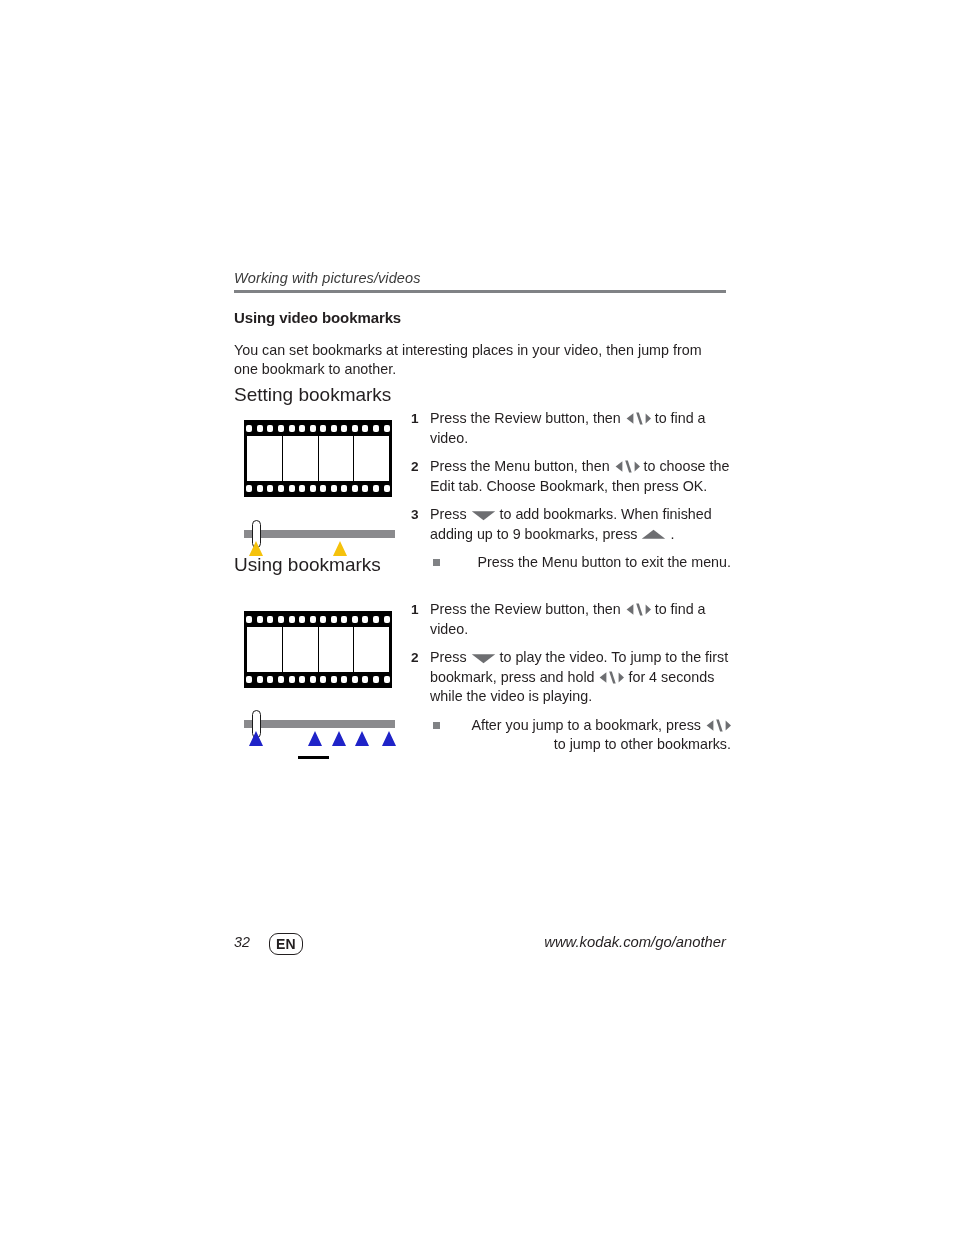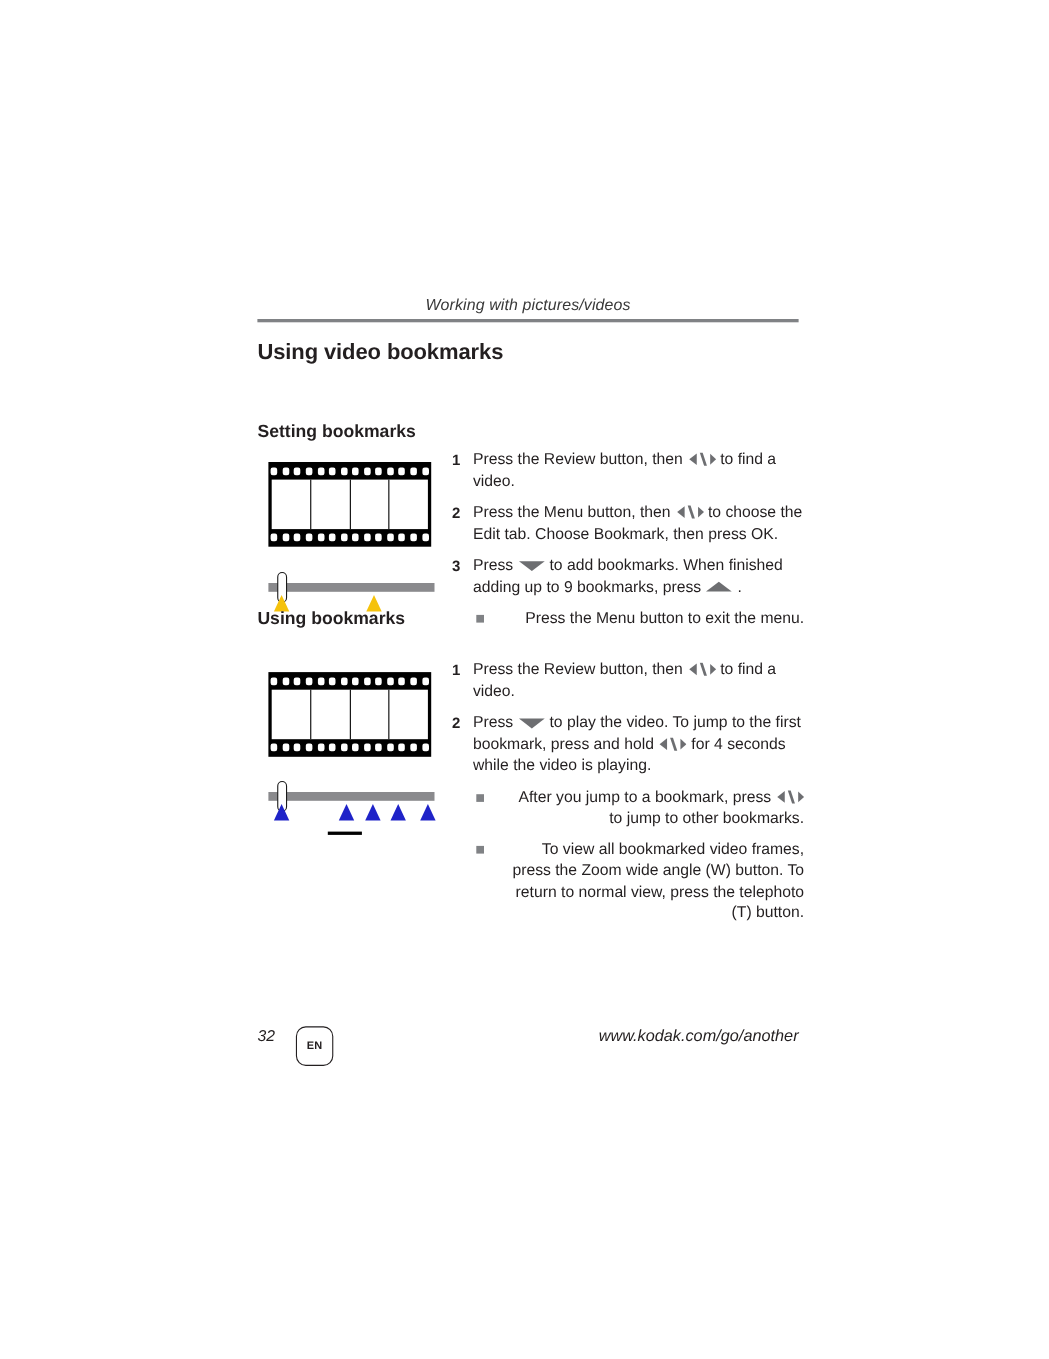--- a/index.html
+++ b/index.html
@@ -30,54 +30,53 @@
     left: 234px;
     top: 270px;
     width: 492px;
   }
   .running-head-text {
     font-size: 14.5px;
     font-style: italic;
     color: #3a3a3a;
     letter-spacing: 0.1px;
     white-space: nowrap;
-    text-align: center;
   }
   .head-rule {
     margin-top: 4px;
     width: 492px;
     height: 3px;
     background: #808285;
   }
 
   
   .h1 {
     position: absolute;
     left: 234px;
     top: 309px;
-    font-size: 20px;
+    font-size: 15px;
     font-weight: bold;
     color: #231f20;
     letter-spacing: -0.1px;
     white-space: nowrap;
   }
   .intro {
     position: absolute;
     left: 234px;
     top: 341px;
     width: 470px;
     font-size: 14.3px;
     line-height: 19px;
     color: #231f20;
   }
   .h2 {
     position: absolute;
     left: 234px;
-    font-size: 16px;
-    font-weight: bold;
+    font-size: 19px;
+    font-weight: normal;
     color: #231f20;
     white-space: nowrap;
   }
   .h2.sec1 { top: 384px; }
   .h2.sec2 { top: 554px; }
 
   
   .steps {
     position: absolute;
     left: 411px;
@@ -235,28 +234,28 @@
     top: 2px;
     font-size: 14.3px;
     font-style: italic;
     color: #231f20;
   }
   .lang-badge {
     position: absolute;
     left: 35px;
     top: 1px;
     width: 34px;
-    height: 36px;
+    height: 22px;
     border: 1.6px solid #231f20;
     border-radius: 9px;
     box-sizing: border-box;
     display: flex;
     align-items: center;
     justify-content: center;
-    font-size: 10px;
+    font-size: 14px;
     font-weight: bold;
     letter-spacing: 0.3px;
     color: #231f20;
   }
   .support-url {
     position: absolute;
     right: 0;
     top: 2px;
     font-size: 14.8px;
     font-style: italic;
@@ -268,20 +267,21 @@
 <body>
 
 <div class="page">
 
   <div class="running-head">
     <div class="running-head-text">Working with pictures/videos</div>
     <div class="head-rule"></div>
   </div>
 
   <div class="h1">Using video bookmarks</div>
+  <div class="intro">You can set bookmarks at interesting places in your video, then jump from one bookmark to another.</div>
 
   <div class="h2 sec1">Setting bookmarks</div>
 
   <div class="figure fig1">
     <div class="filmstrip">
       <div class="perfs top">
           <span class="perf"></span>
           <span class="perf"></span>
           <span class="perf"></span>
           <span class="perf"></span>
@@ -436,24 +436,20 @@
     </div>
     <div class="bullets">
       <div class="bullet">
         <span class="bullet-marker"></span>
         <span>After you jump to a bookmark, press <span class="glyph"><svg width="26" height="13" viewBox="0 0 26 13">
                 <path d="M8.4 1.2 L8.4 11.8 L1.6 6.5 Z" fill="#6d6e71"></path>
                 <path d="M13.8 0.6 L11.2 0.6 L15.1 12.4 L17.7 12.4 Z" fill="#6d6e71"></path>
                 <path d="M20.6 1.6 L20.6 11.4 L26 6.5 Z" fill="#6d6e71"></path>
               </svg></span> to jump to other bookmarks.</span>
       </div>
-      <div class="bullet">
-        <span class="bullet-marker"></span>
-        <span>To view all bookmarked video frames, press the Zoom wide angle (W) button. To return to normal view, press the telephoto (T) button.</span>
-      </div>
     </div>
   </div>
 
   <div class="footer">
     <span class="folio">32</span>
     <span class="lang-badge">EN</span>
     <span class="support-url">www.kodak.com/go/another</span>
   </div>
 
 </div>

